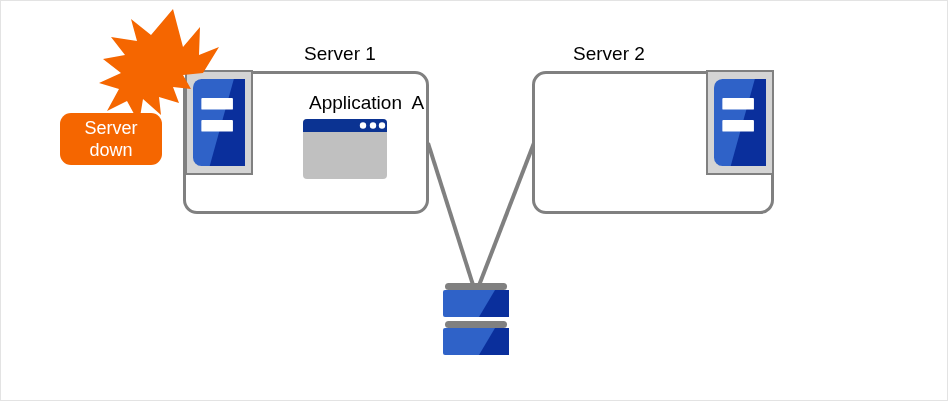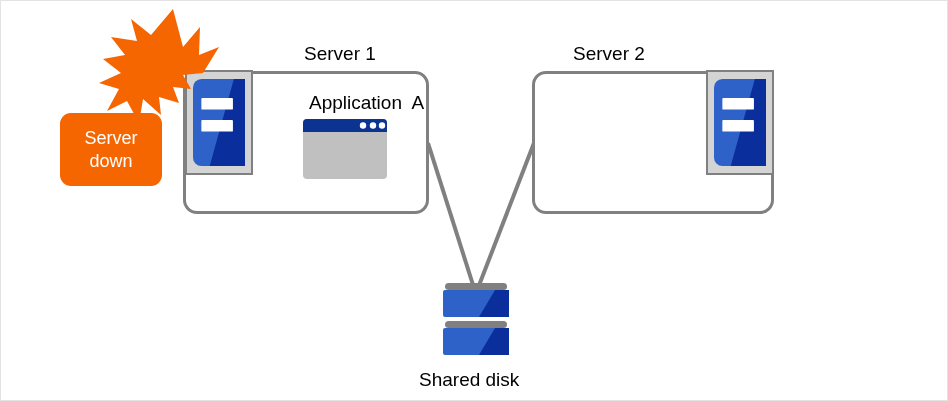--- a/index.html
+++ b/index.html
@@ -66,21 +66,21 @@
     top: 118px;
     width: 84px;
     height: 60px;
   }
 
   .badge {
     position: absolute;
     left: 59px;
     top: 112px;
     width: 102px;
-    height: 73px;
+    height: 52px;
     background: #f56600;
     border-radius: 11px;
     color: #ffffff;
     font-size: 18px;
     font-family: "Liberation Sans", sans-serif;
     display: flex;
     flex-direction: column;
     align-items: center;
     justify-content: center;
     line-height: 1.24;
@@ -149,21 +149,20 @@
   <div class="disk">
     <svg width="100%" height="100%" viewBox="0 0 70 78">
       <rect x="4" y="0" width="62" height="7" rx="3.5" fill="#808080"></rect>
       <rect x="2" y="7" width="66" height="27" rx="2" fill="#2f62c8"></rect>
       <path d="M68 7 L68 34 L38 34 L54 7 Z" fill="#0a2f9c"></path>
       <rect x="4" y="38" width="62" height="7" rx="3.5" fill="#808080"></rect>
       <rect x="2" y="45" width="66" height="27" rx="2" fill="#2f62c8"></rect>
       <path d="M68 45 L68 72 L38 72 L54 45 Z" fill="#0a2f9c"></path>
     </svg>
   </div>
-  <div class="label" id="disk-title">Shared disk</div>
 
   <div class="burst">
     <svg width="100%" height="100%" viewBox="0 0 122 130">
       <path fill="#f56600" d="
         M74 6
         L84 44
         L101 24
         L100 52
         L120 44
         L104 70

